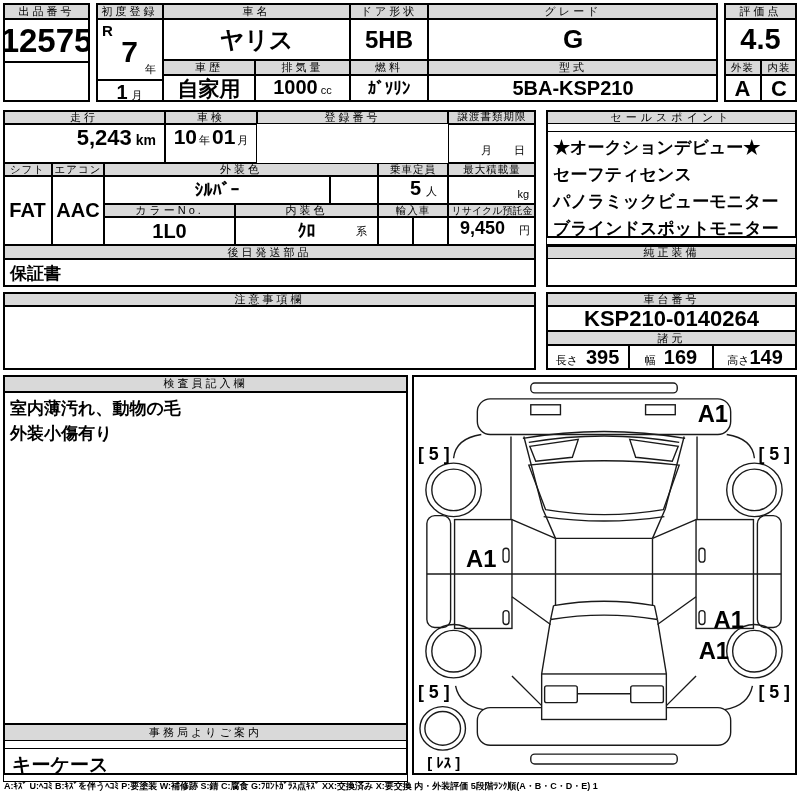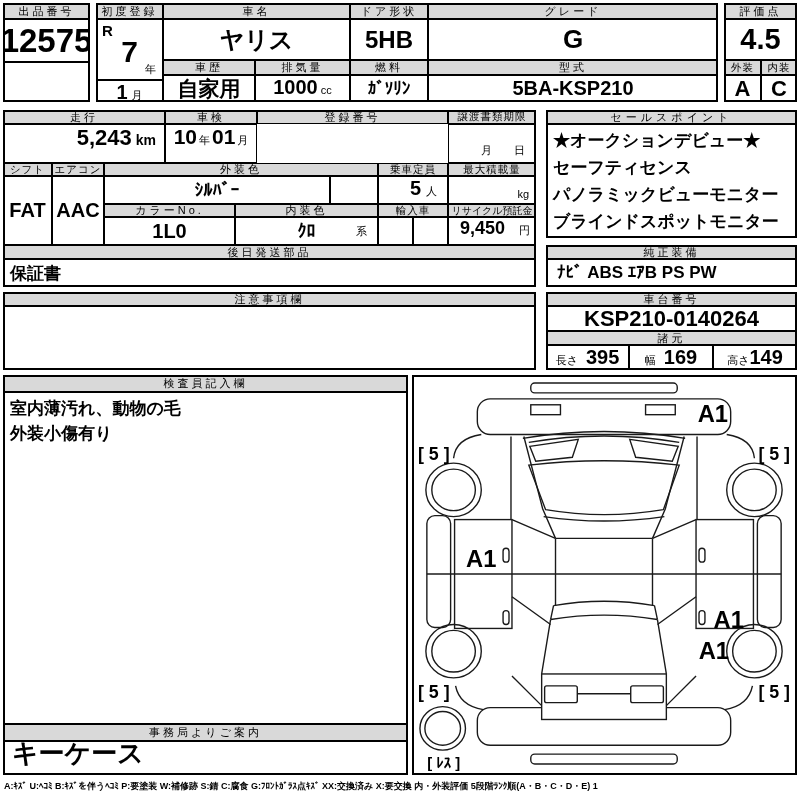--- a/index.html
+++ b/index.html
@@ -7,21 +7,21 @@
          font-family:"Liberation Sans",sans-serif;color:#000;}
   .cell,.hdr,.outline{position:absolute;box-sizing:border-box;}
   .cell{border:1px solid #000;background:#fff;display:flex;align-items:center;
         justify-content:center;overflow:hidden;font-weight:bold;}
   .hdr{border:1px solid #000;background:#d9d9d9;display:flex;align-items:center;
        justify-content:center;font-size:11px;letter-spacing:3px;overflow:hidden;}
   .hdr.tight{letter-spacing:1px;font-size:10.5px;}
   .outline{border:2px solid #000;pointer-events:none;background:transparent;}
   .small{font-size:11px;font-weight:normal;}
   .left{justify-content:flex-start;}
-  .vtop{align-items:flex-end;}
+  .vtop{align-items:center;margin-top:7px;}
   .col{flex-direction:column;}
   .base{align-items:baseline;}
   #legend{position:absolute;font-size:9px;white-space:nowrap;font-weight:bold;}
   svg text{font-family:"Liberation Sans",sans-serif;font-weight:bold;}
   .linebox div{width:100%;text-align:left;}
 </style>
 </head>
 <body>
 
 <div id="sheet">
@@ -126,21 +126,20 @@
 
   <div class="hdr" style="left:546px;top:110px;width:251px;height:14px;letter-spacing:4px">セールスポイント</div>
   <div class="cell col linebox vtop" style="left:546px;top:124px;width:251px;height:114px;font-size:17px;line-height:27px;padding:2px 6px;justify-content:flex-start">
     <div>★オークションデビュー★</div>
     <div>セーフティセンス</div>
     <div>パノラミックビューモニター</div>
     <div>ブラインドスポットモニター</div>
   </div>
 
   <div class="hdr" style="left:546px;top:245px;width:251px;height:14px">純正装備</div>
-  <div class="cell left" style="left:546px;top:259px;width:251px;height:28px;font-size:17px;padding-left:10px">ﾅﾋﾞ ABS ｴｱB PS PW</div>
 
   <div class="hdr" style="left:3px;top:292px;width:533px;height:14px">注意事項欄</div>
   <div class="cell" style="left:3px;top:306px;width:533px;height:64px"></div>
 
   <div class="hdr" style="left:546px;top:292px;width:251px;height:14px">車台番号</div>
   <div class="cell" style="left:546px;top:306px;width:251px;height:25px;font-size:22px">KSP210-0140264</div>
   <div class="hdr" style="left:546px;top:331px;width:251px;height:14px">諸元</div>
   <div class="cell base" style="left:546px;top:345px;width:83px;height:25px;gap:8px">
     <span class="small">長さ</span>
     <span style="font-size:20px">395</span>
@@ -153,21 +152,21 @@
     <span class="small">高さ</span>
     <span style="font-size:20px">149</span>
   </div>
 
   <div class="hdr" style="left:3px;top:375px;width:405px;height:17px">検査員記入欄</div>
   <div class="cell col linebox" style="left:3px;top:392px;width:405px;height:332px;font-size:17px;line-height:25px;padding:3px 6px;justify-content:flex-start;align-items:flex-start">
     <div>室内薄汚れ、動物の毛</div>
     <div>外装小傷有り</div>
   </div>
   <div class="hdr" style="left:3px;top:724px;width:405px;height:17px">事務局よりご案内</div>
-  <div class="cell left vtop" style="left:3px;top:741px;width:405px;height:34px;font-size:26px;padding:3px 8px">キーケース</div>
+  <div class="cell left vtop" style="left:3px;top:741px;width:405px;height:34px;font-size:19px;padding:3px 8px">キーケース</div>
 
   <div class="cell" style="left:412px;top:375px;width:385px;height:400px;padding:0">
     <svg width="381" height="396" viewBox="0 0 385 400" fill="none" stroke="#1a1a1a" stroke-width="1.4">
 
       <rect x="118" y="6" width="148" height="10" rx="4"></rect>
       <rect x="64" y="22" width="256" height="36" rx="13" fill="#fff"></rect>
       <rect x="118" y="28" width="30" height="10"></rect>
       <rect x="234" y="28" width="30" height="10"></rect>
 
       <path d="M110,62 Q192,48 274,62"></path>

